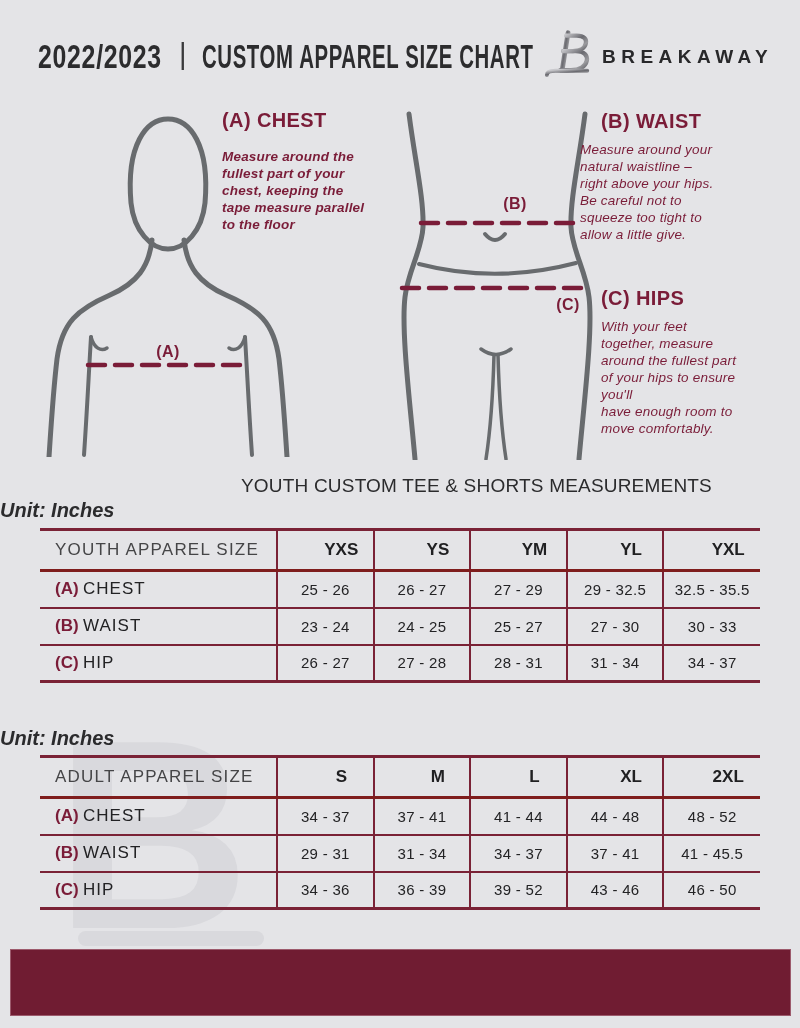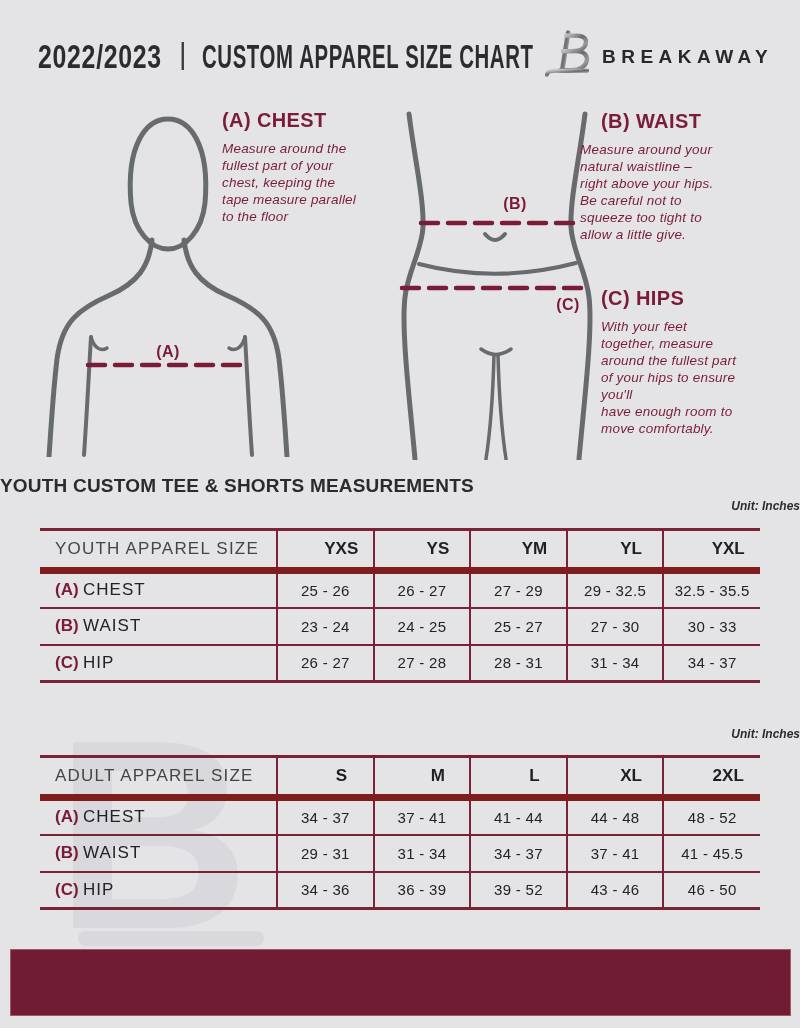--- a/index.html
+++ b/index.html
@@ -27,40 +27,40 @@
 
   
   .guide-h {
     font-size:20px; font-weight:800; color:#7a1c38; letter-spacing:.4px; white-space:nowrap;
   }
   .guide-p {
     font-size:13.5px; font-style:italic; color:#7a1c38;
     line-height:17px; white-space:pre-line; letter-spacing:.2px;
   }
   .g-chest-h { left:222px; top:109px; }
-  .g-chest-p { left:222px; top:140px; }
+  .g-chest-p { left:222px; top:148px;font-weight:bold; }
   .g-waist-h { left:601px; top:110px; }
   .g-waist-p { left:580px; top:141px; }
   .g-hips-h  { left:601px; top:287px; }
   .g-hips-p  { left:601px; top:318px; }
 
   .fig { position:absolute; }
   .fig path { fill:none; stroke:#686b6e; stroke-linecap:round; }
   .fig .dash { stroke:#7a1c38; stroke-width:4.5; stroke-dasharray:17 10; }
   .fig text { font-family:"Liberation Sans", sans-serif; font-weight:700;
               font-size:16px; fill:#7a1c38; letter-spacing:.5px; }
 
   
-  .tbl-title { left:0; top:0; width:712px; text-align:left;
-    font-size:19px; font-weight:700; color:#2b2b2d; letter-spacing:.2px; }
-  .tbl-sub   { width:800px; text-align:right; font-size:12px;
+  .tbl-title { left:0; top:0; width:712px; text-align:right;
+    font-size:19px; font-weight:400; color:#2b2b2d; letter-spacing:.2px; }
+  .tbl-sub   { width:800px; text-align:left; font-size:20px;
     font-style:italic; font-weight:700; color:#2b2b2d; }
   table.size-table { width:720px; border-collapse:collapse; table-layout:fixed;
     border-top:3px solid #7a2236; border-bottom:3px solid #7a2236; background:transparent; }
-  table.size-table thead tr { border-bottom:7px solid #7f1d1d; height:41px; }
+  table.size-table thead tr { border-bottom:3px solid #7f1d1d; height:41px; }
   table.size-table tbody tr { height:37px; }
   table.size-table tbody tr + tr { border-top:2px solid #7a2236; }
   table.size-table th + th, table.size-table td + td { border-left:2px solid #7a2236; }
   th.size-col { font-size:17px; font-weight:700; color:#202022; text-align:center;padding-left:32px; }
   th.label-col { font-size:17px; font-weight:400; color:#454547;
     text-align:left; padding-left:15px; letter-spacing:1.2px; }
   td.row-label { text-align:left; padding-left:15px; white-space:nowrap; }
   td.row-label .key { color:#7a1c38; font-weight:700; font-size:17px; }
   td.row-label .lbl { color:#222224; font-weight:400; font-size:17px; letter-spacing:1px; }
   td.cell { text-align:center; font-size:15px; color:#232325; letter-spacing:.3px; }

